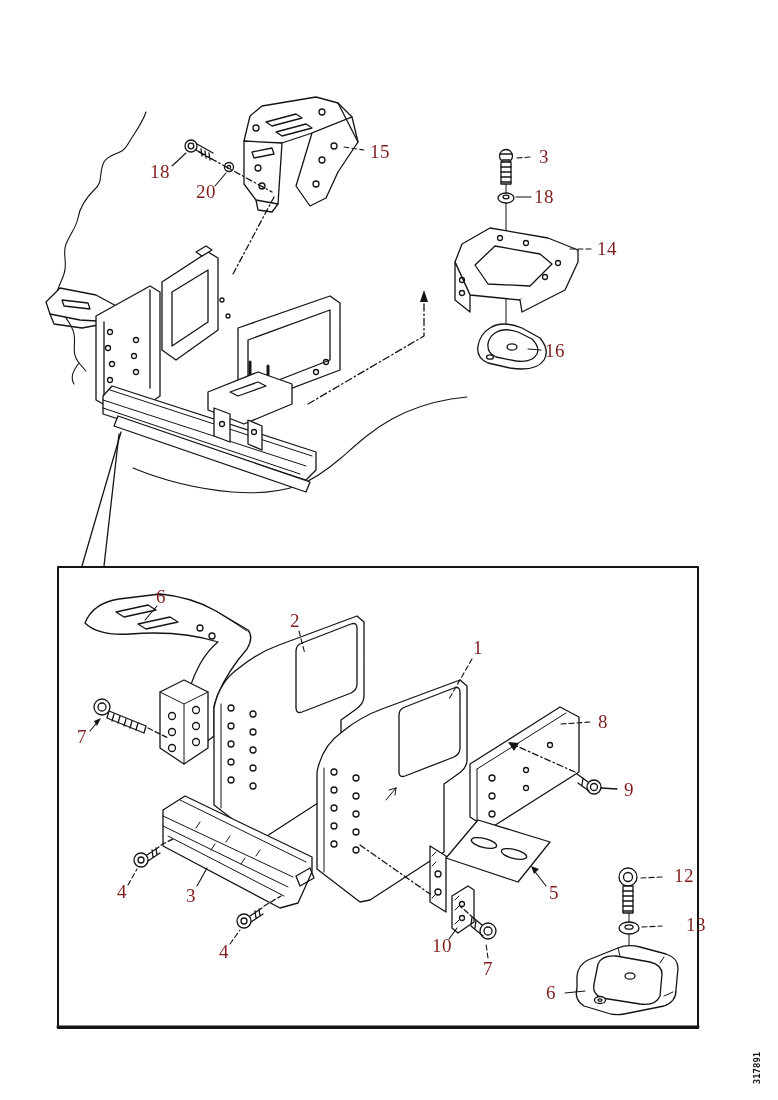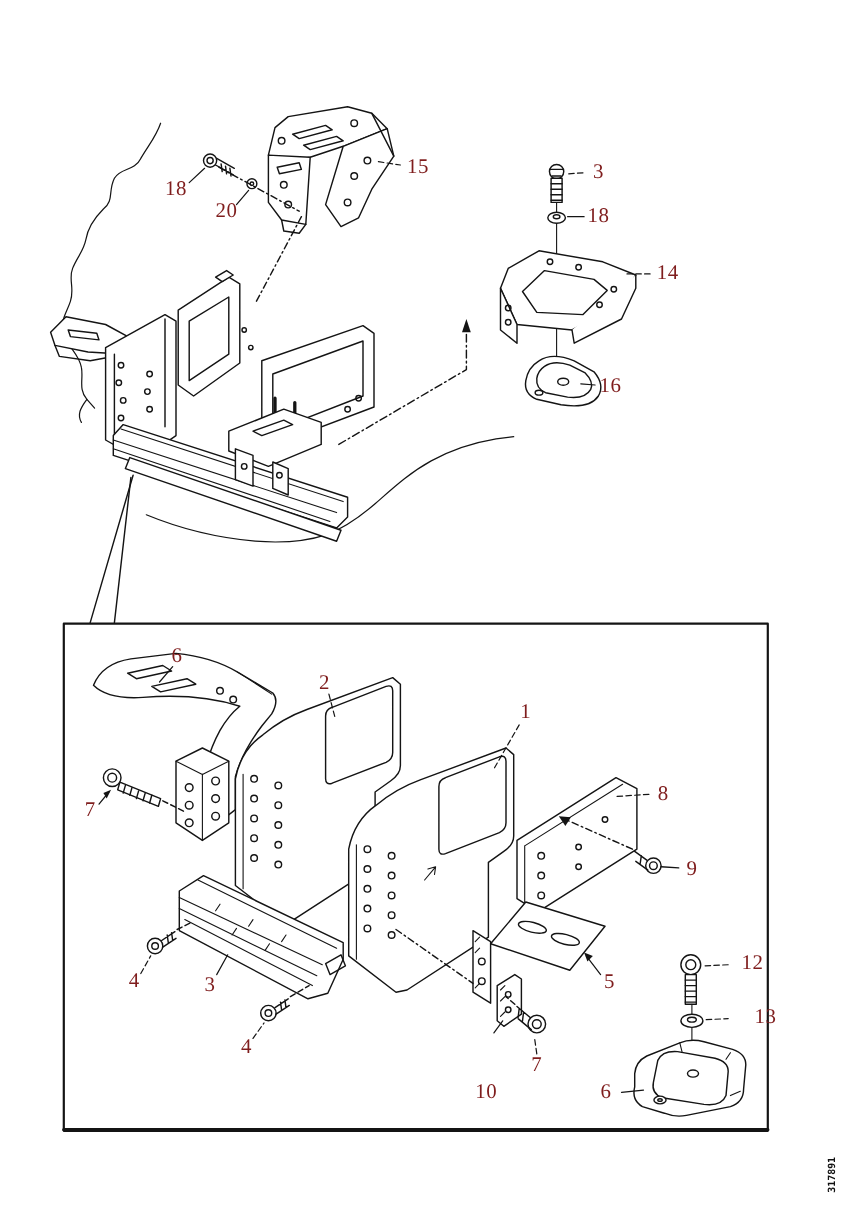--- a/index.html
+++ b/index.html
@@ -322,21 +322,21 @@
   <span class="callout" style="left:555px;top:351px">16</span>
   <span class="callout" style="left:161px;top:597px">6</span>
   <span class="callout" style="left:295px;top:621px">2</span>
   <span class="callout" style="left:478px;top:648px">1</span>
   <span class="callout" style="left:82px;top:737px">7</span>
   <span class="callout" style="left:603px;top:722px">8</span>
   <span class="callout" style="left:629px;top:790px">9</span>
   <span class="callout" style="left:191px;top:896px">3</span>
   <span class="callout" style="left:122px;top:892px">4</span>
   <span class="callout" style="left:224px;top:952px">4</span>
-  <span class="callout" style="left:442px;top:993px">10</span>
+  <span class="callout" style="left:442px;top:946px">10</span>
   <span class="callout" style="left:488px;top:969px">7</span>
   <span class="callout" style="left:554px;top:893px">5</span>
   <span class="callout" style="left:684px;top:876px">12</span>
   <span class="callout" style="left:696px;top:925px">13</span>
   <span class="callout" style="left:551px;top:993px">6</span>
 
   <div class="drawno">317891</div>
 </div>
 
 </body></html>

